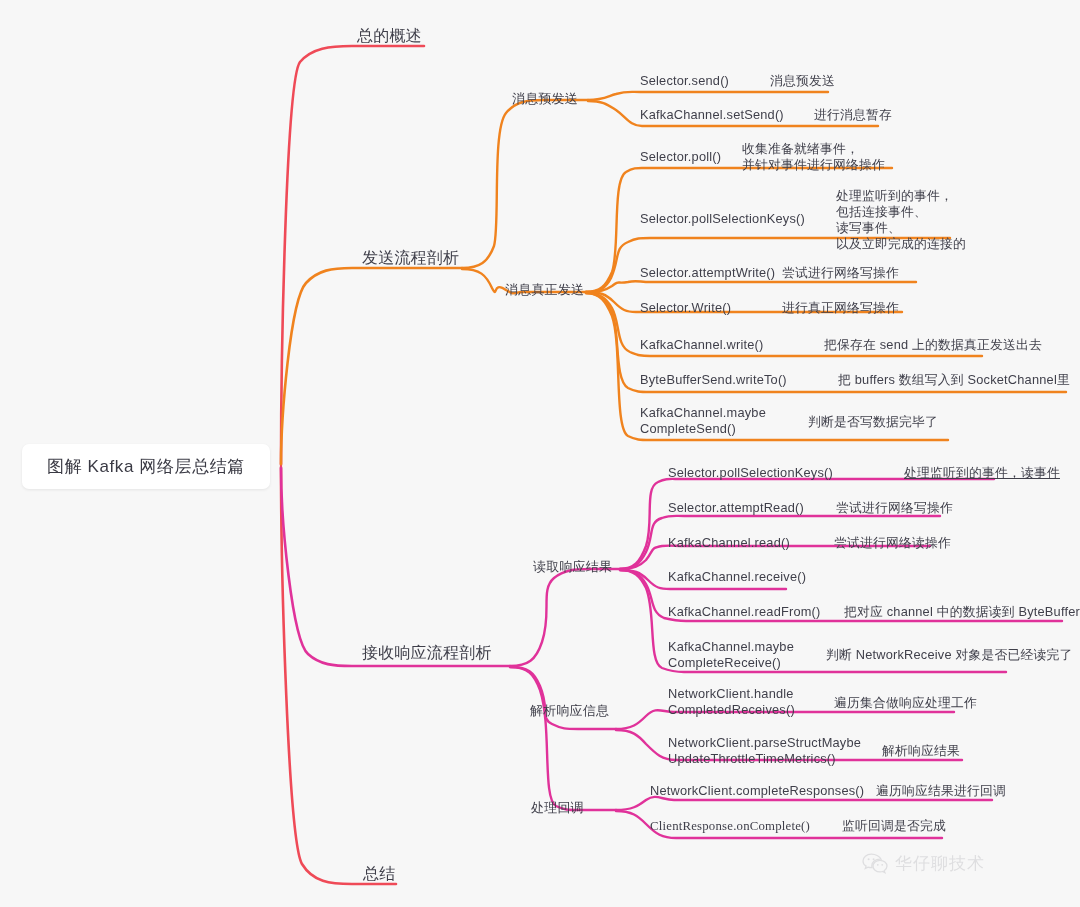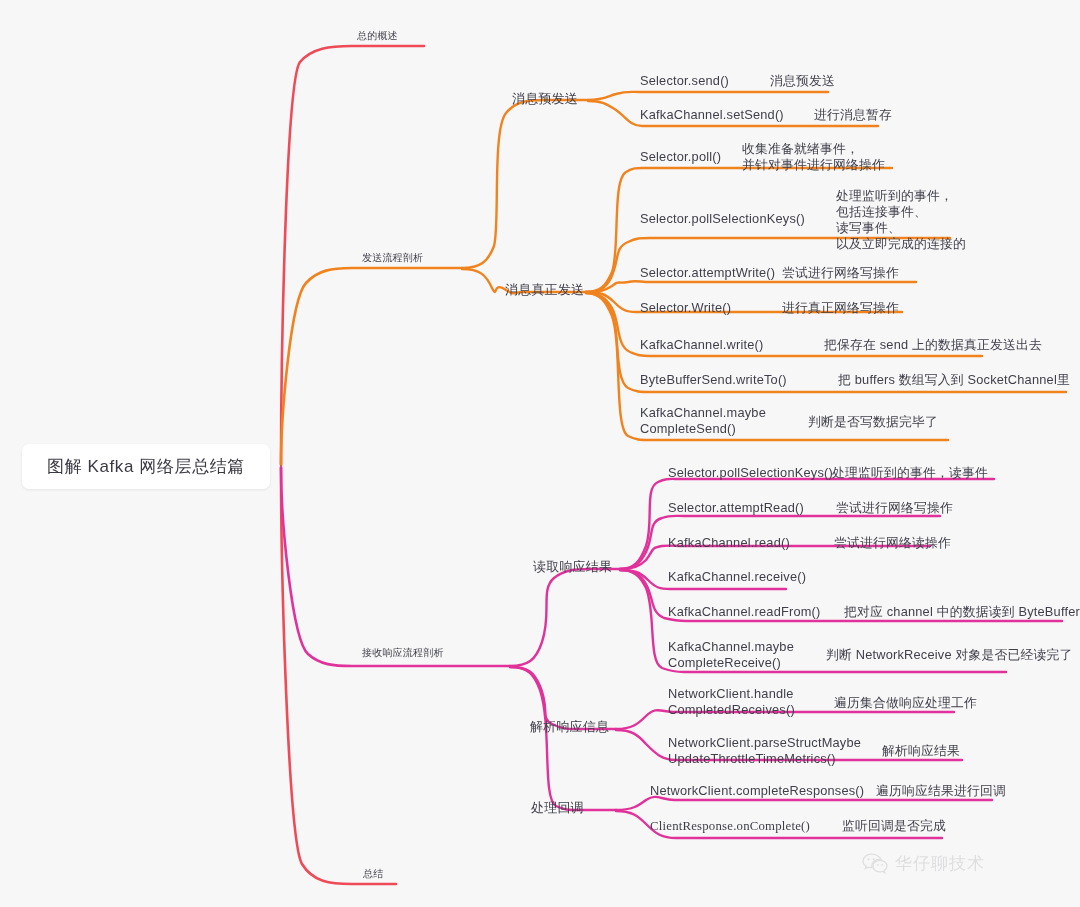--- a/index.html
+++ b/index.html
@@ -30,21 +30,21 @@
     pointer-events: none;
   }
   .node-label {
     position: absolute;
     font-size: 13.5px;
     line-height: 16px;
     white-space: pre;
     color: #3f3f4a;
     letter-spacing: 0.2px;
   }
-  .node-label.lvl1 { font-size: 10px; }
+  .node-label.lvl1 { font-size: 16px; }
   .node-label.lvl2 { font-size: 13px; }
   .node-label.leaf { font-size: 12.8px; }
   .node-label.note { font-size: 12.8px; }
   .root-node {
     position: absolute;
     left: 22px;
     top: 444px;
     width: 248px;
     height: 45px;
     background: #ffffff;
@@ -148,21 +148,21 @@
 
   <div class="node-label lvl1" style="left:357px; top:28px;">总的概述</div>
   <div class="node-label lvl1" style="left:362px; top:250px;">发送流程剖析</div>
   <div class="node-label lvl1" style="left:362px; top:645px;">接收响应流程剖析</div>
   <div class="node-label lvl1" style="left:363px; top:866px;">总结</div>
 
   <div class="node-label lvl2" style="left:512px; top:91px;">消息预发送</div>
   <div class="node-label lvl2" style="left:505px; top:282px;">消息真正发送</div>
 
   <div class="node-label lvl2" style="left:533px; top:559px;">读取响应结果</div>
-  <div class="node-label lvl2" style="left:530px; top:719px;">解析响应信息</div>
+  <div class="node-label lvl2" style="left:530px; top:703px;">解析响应信息</div>
   <div class="node-label lvl2" style="left:531px; top:800px;">处理回调</div>
 
   <div class="node-label leaf" style="left:640px; top:73px;">Selector.send()</div>
   <div class="node-label note" style="left:770px; top:73px;">消息预发送</div>
 
   <div class="node-label leaf" style="left:640px; top:107px;">KafkaChannel.setSend()</div>
   <div class="node-label note" style="left:814px; top:107px;">进行消息暂存</div>
 
   <div class="node-label leaf" style="left:640px; top:149px;">Selector.poll()</div>
   <div class="node-label note" style="left:742px; top:141px;">收集准备就绪事件，
@@ -184,21 +184,21 @@
   <div class="node-label note" style="left:824px; top:337px;">把保存在 send 上的数据真正发送出去</div>
 
   <div class="node-label leaf" style="left:640px; top:372px;">ByteBufferSend.writeTo()</div>
   <div class="node-label note" style="left:838px; top:372px;">把 buffers 数组写入到 SocketChannel里</div>
 
   <div class="node-label leaf" style="left:640px; top:405px;">KafkaChannel.maybe
 CompleteSend()</div>
   <div class="node-label note" style="left:808px; top:414px;">判断是否写数据完毕了</div>
 
   <div class="node-label leaf" style="left:668px; top:465px;">Selector.pollSelectionKeys()</div>
-  <div class="node-label note" style="left:832px; top:465px;">处理监听到的事件，读事件</div>
+  <div class="node-label note" style="left:904px; top:465px;text-decoration:underline;">处理监听到的事件，读事件</div>
 
   <div class="node-label leaf" style="left:668px; top:500px;">Selector.attemptRead()</div>
   <div class="node-label note" style="left:836px; top:500px;">尝试进行网络写操作</div>
 
   <div class="node-label leaf" style="left:668px; top:535px;">KafkaChannel.read()</div>
   <div class="node-label note" style="left:834px; top:535px;">尝试进行网络读操作</div>
 
   <div class="node-label leaf" style="left:668px; top:569px;">KafkaChannel.receive()</div>
 
   <div class="node-label leaf" style="left:668px; top:604px;">KafkaChannel.readFrom()</div>

